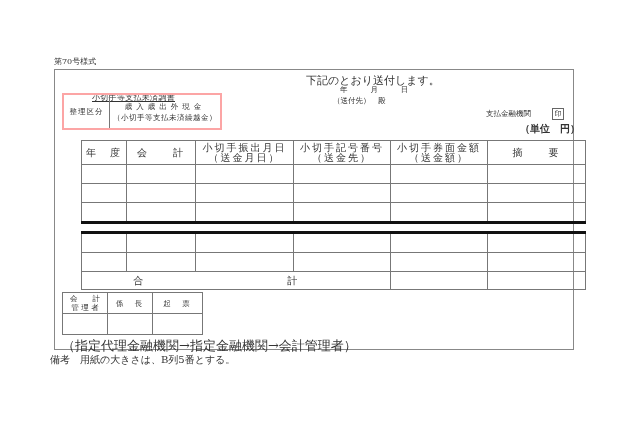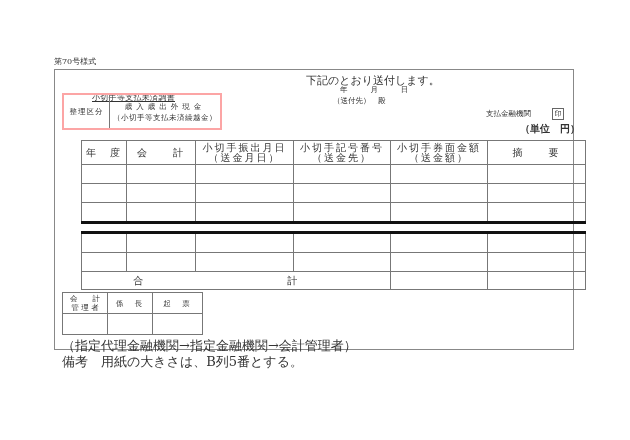--- a/index.html
+++ b/index.html
@@ -31,21 +31,21 @@
   table.main tr.r td { height:18px; }
   table.main tr.gap td { height:7px; border-left:none; border-right:none; border-top:3px solid #111; border-bottom:3px solid #111; }
   table.main tr.total td { height:17px; }
   .sp2 { letter-spacing:2px; }
 
   table.sign { position:absolute; left:62px; top:292px; width:140px; border-collapse:collapse; table-layout:fixed; font-size:7.5px; }
   table.sign td { border:1px solid #777; text-align:center; vertical-align:middle; padding:0; }
   table.sign tr.h td { height:20px; line-height:9px; }
   table.sign tr.b td { height:20px; }
   .route { left:62px; top:337px; font-size:13px; }
-  .remark { left:62px; top:353px; font-size:13px; }
+  .remark { left:50px; top:353px; font-size:10px; }
 </style>
 </head>
 <body>
 
 <div class="abs form-no">第70号様式</div>
 
 <div class="abs frame"></div>
 
 <div class="abs doc-title">小切手等支払未済調書</div>
 

